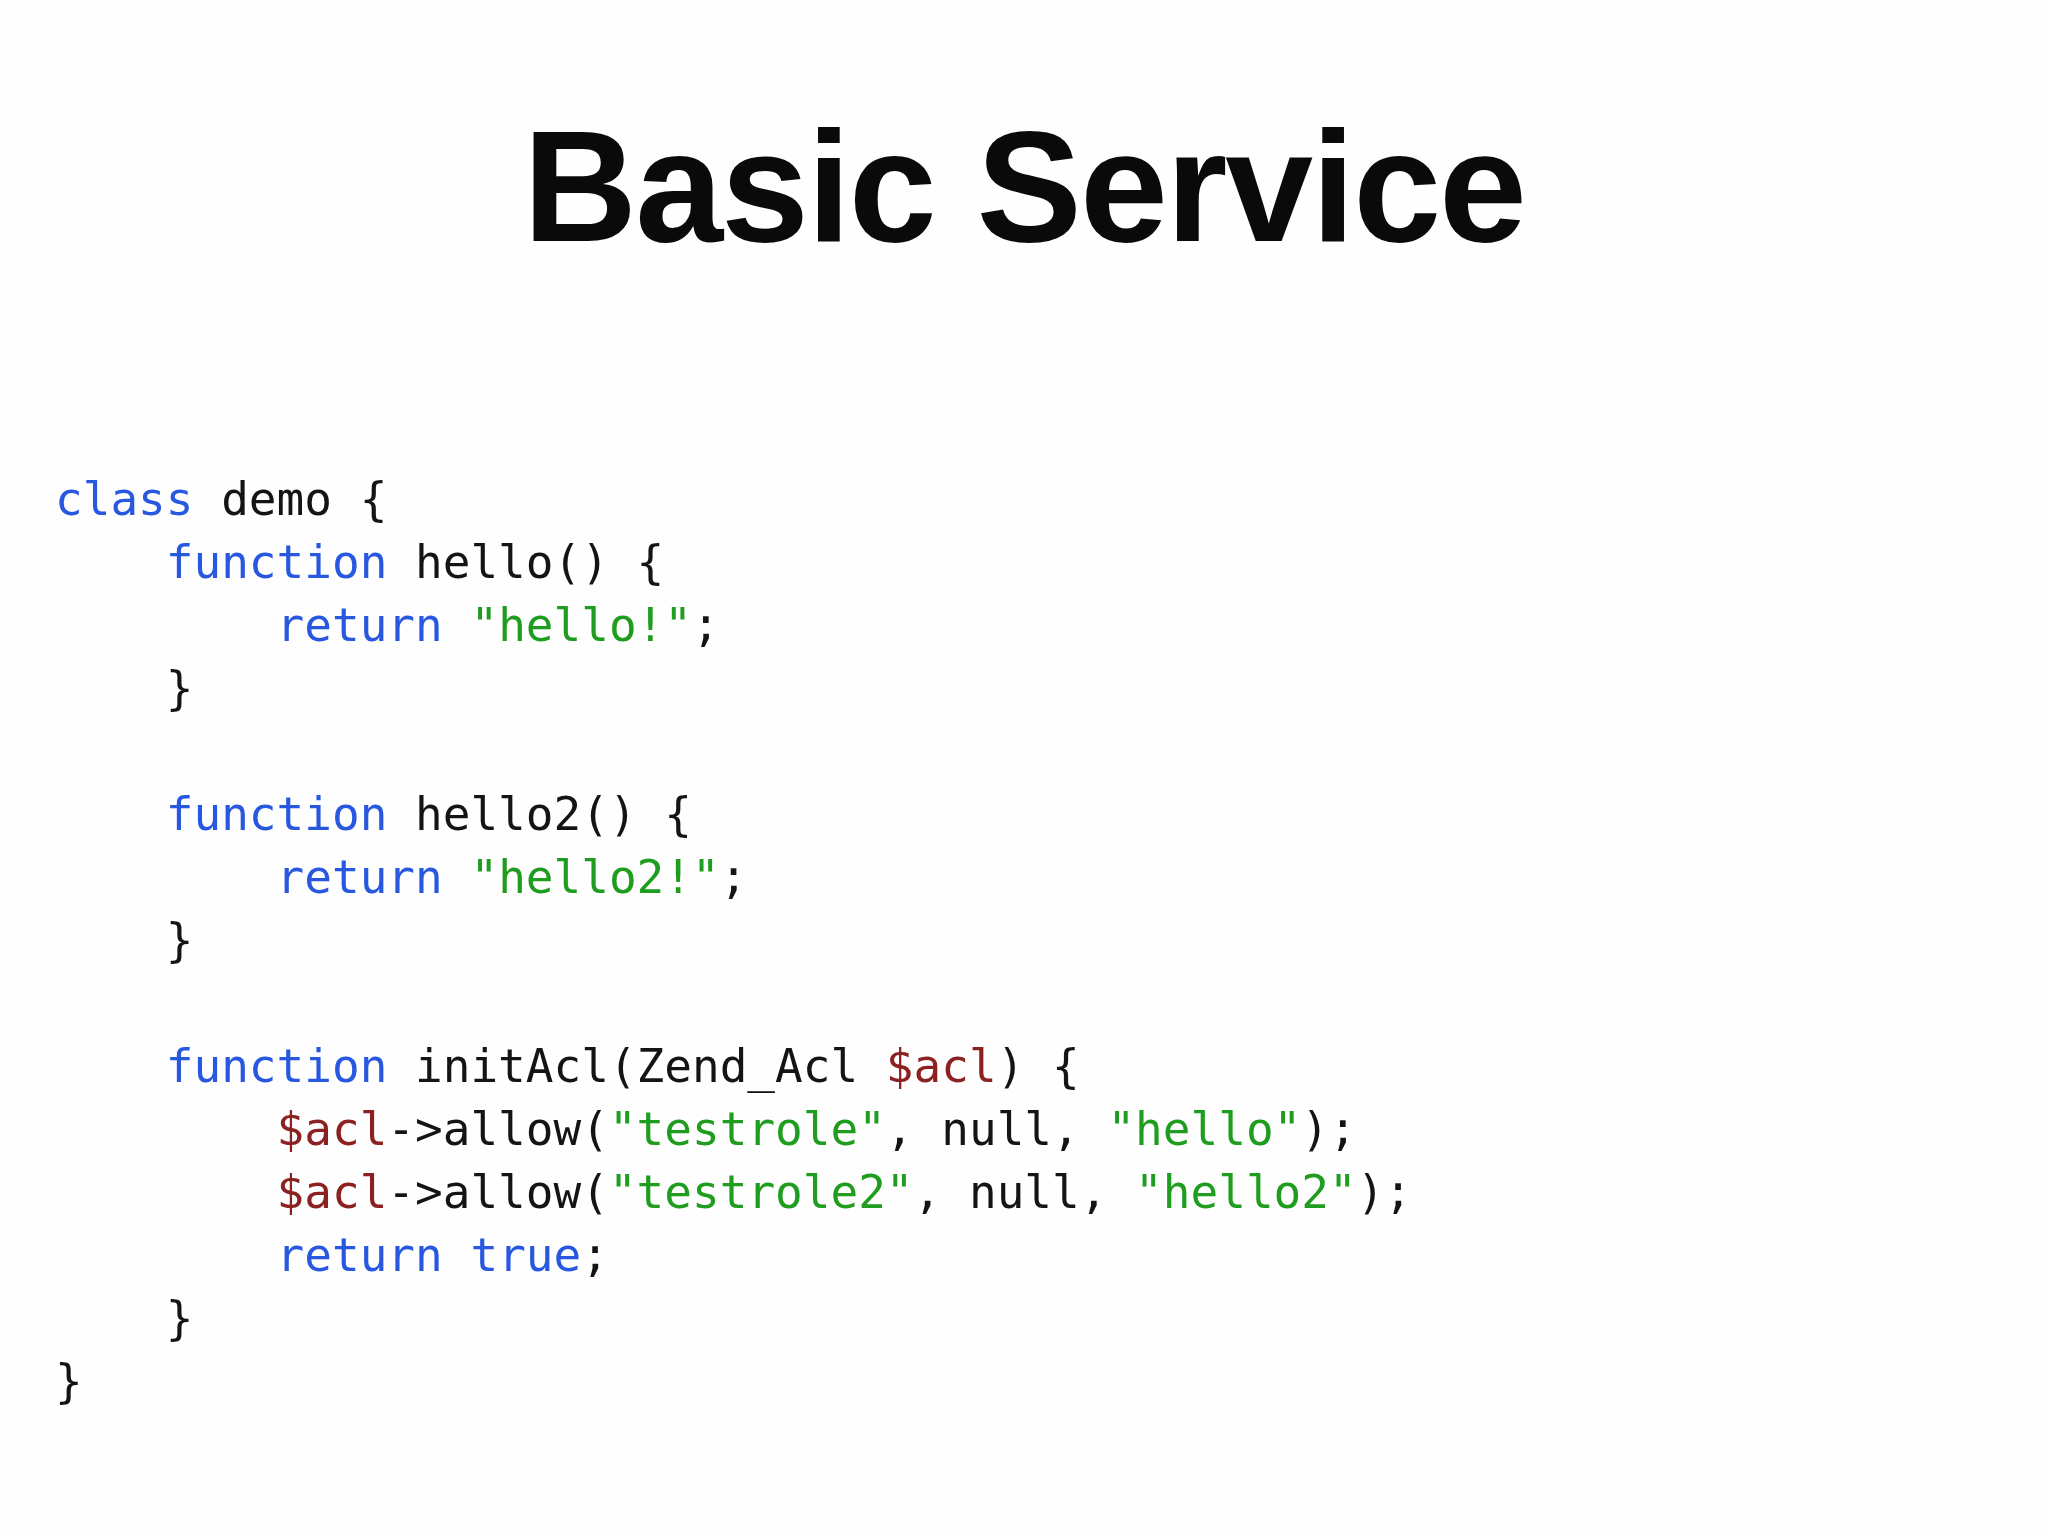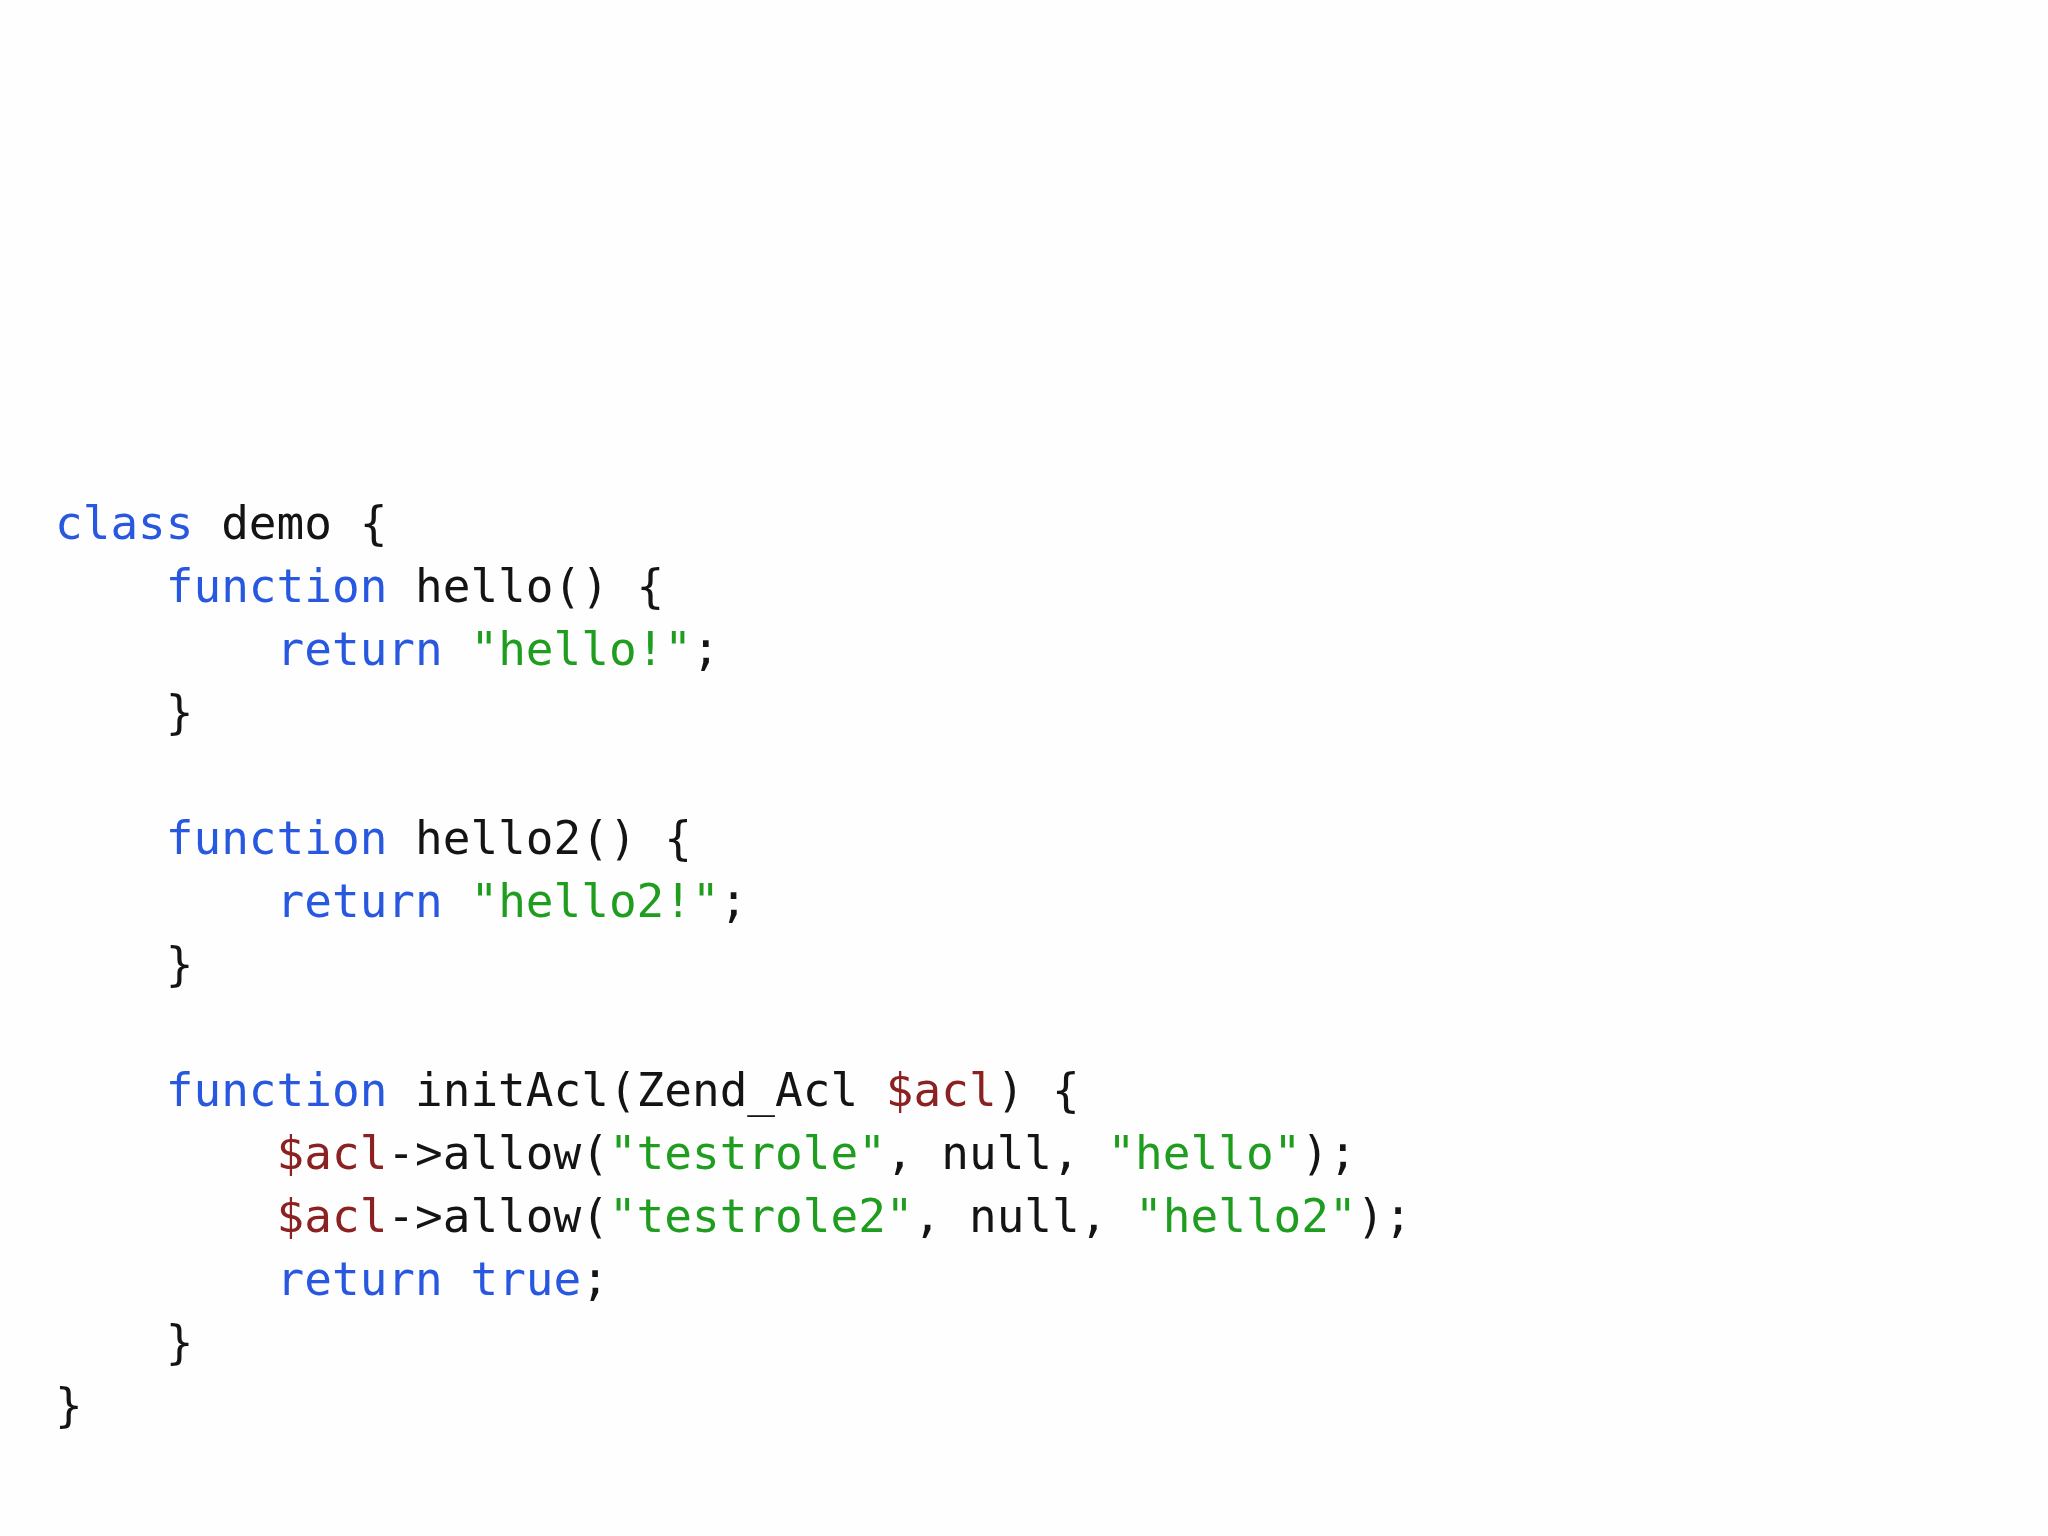--- a/index.html
+++ b/index.html
@@ -29,34 +29,35 @@
     font-weight: 600;
     font-size: 158px;
     line-height: 1.25;
     letter-spacing: -2px;
     color: #0a0a0a;
     margin: 0;
   }
   .code-block {
     position: absolute;
     left: 55px;
-    top: 492px;
+    top: 468px;
     font-family: "DejaVu Sans Mono", "Liberation Mono", monospace;
     font-size: 46px;
     line-height: 63px;
     white-space: pre;
     color: var(--plain, #141414);
   }
   .code-line {
     min-height: 63px;
   }
   .seg-plain    { color: var(--plain, #141414); }
   .seg-keyword  { color: var(--keyword, #2858e0); }
   .seg-string   { color: var(--string, #1f9d1f); }
   .seg-variable { color: var(--variable, #8b2121); margin-top: 8px; }
 </style>
 </head>
 <body>
 
 <div class="slide">
+  <h1 class="slide-title" style="color: rgb(10, 10, 10);">Basic Service</h1>
 
   <div class="code-block"><div class="code-line"><span class="seg-keyword">class</span><span class="seg-plain"> demo {</span></div><div class="code-line"><span class="seg-plain">    </span><span class="seg-keyword">function</span><span class="seg-plain"> hello() {</span></div><div class="code-line"><span class="seg-plain">        </span><span class="seg-keyword">return</span><span class="seg-plain"> </span><span class="seg-string">"hello!"</span><span class="seg-plain">;</span></div><div class="code-line"><span class="seg-plain">    }</span></div><div class="code-line">&nbsp;</div><div class="code-line"><span class="seg-plain">    </span><span class="seg-keyword">function</span><span class="seg-plain"> hello2() {</span></div><div class="code-line"><span class="seg-plain">        </span><span class="seg-keyword">return</span><span class="seg-plain"> </span><span class="seg-string">"hello2!"</span><span class="seg-plain">;</span></div><div class="code-line"><span class="seg-plain">    }</span></div><div class="code-line">&nbsp;</div><div class="code-line"><span class="seg-plain">    </span><span class="seg-keyword">function</span><span class="seg-plain"> initAcl(Zend_Acl </span><span class="seg-variable">$acl</span><span class="seg-plain">) {</span></div><div class="code-line"><span class="seg-plain">        </span><span class="seg-variable">$acl</span><span class="seg-plain">-&gt;allow(</span><span class="seg-string">"testrole"</span><span class="seg-plain">, null, </span><span class="seg-string">"hello"</span><span class="seg-plain">);</span></div><div class="code-line"><span class="seg-plain">        </span><span class="seg-variable">$acl</span><span class="seg-plain">-&gt;allow(</span><span class="seg-string">"testrole2"</span><span class="seg-plain">, null, </span><span class="seg-string">"hello2"</span><span class="seg-plain">);</span></div><div class="code-line"><span class="seg-plain">        </span><span class="seg-keyword">return</span><span class="seg-plain"> </span><span class="seg-keyword">true</span><span class="seg-plain">;</span></div><div class="code-line"><span class="seg-plain">    }</span></div><div class="code-line"><span class="seg-plain">}</span></div></div>
 </div>
 
 </body></html>

